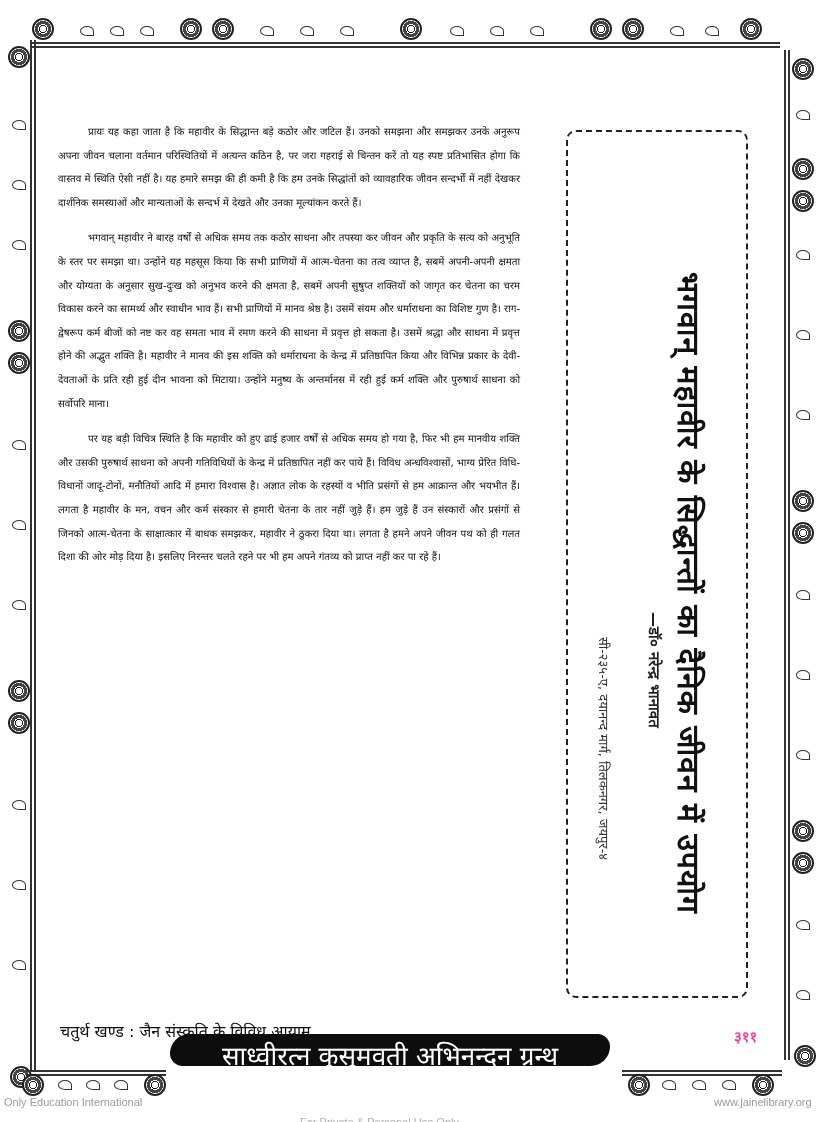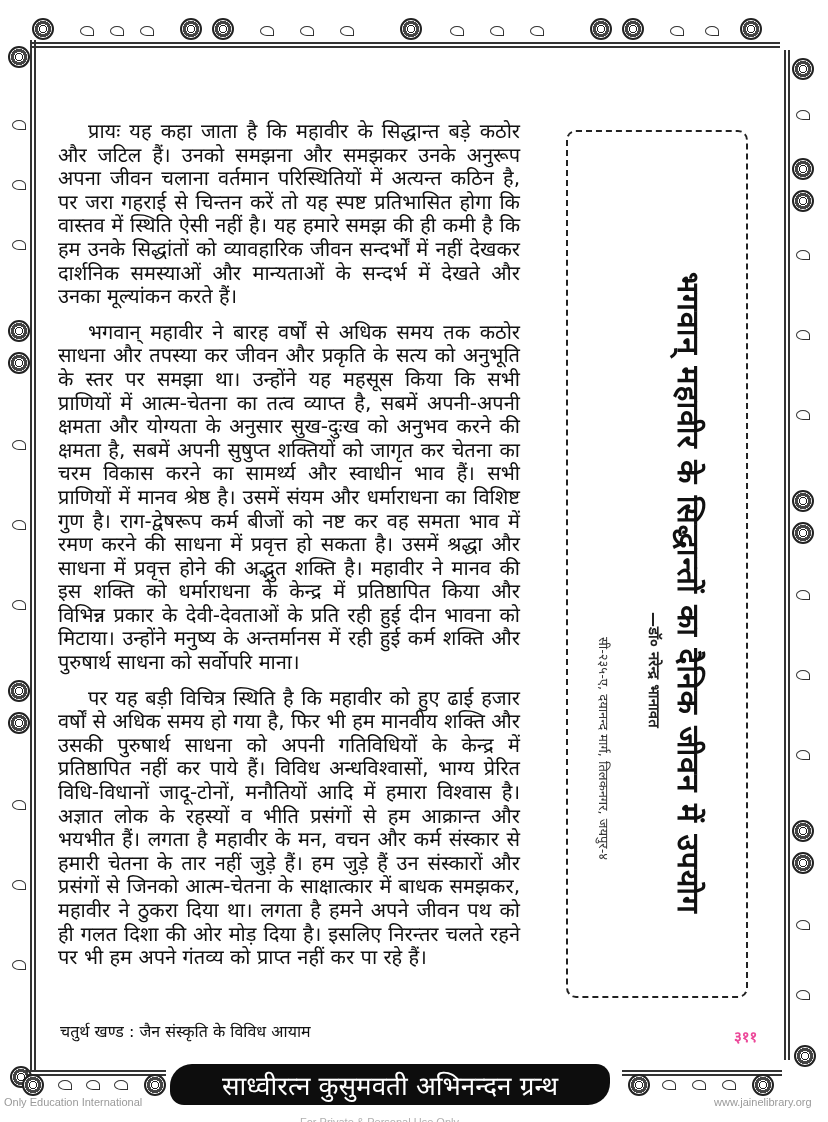--- a/index.html
+++ b/index.html
@@ -23,21 +23,21 @@
     background: radial-gradient(circle, #fff 0 3px, #222 3px 4px, #fff 4px 5px, #444 5px 8px, #fff 8px);
   }
   .scroll {
     position: absolute; width: 14px; height: 10px; border: 1.5px solid #333;
     border-radius: 50% 50% 0 50%; box-sizing: border-box;
   }
 
   
   .main-text {
     position: absolute; left: 58px; top: 120px; width: 462px;
-    font-size: 20px; line-height: 23.6px; text-align: justify;
+    font-size: 10px; line-height: 23.6px; text-align: justify;
     font-family: "DejaVu Sans", sans-serif; color: #111;
   }
   .para { margin: 0 0 12px 0; text-indent: 30px; }
 
   
   .title-box {
     position: absolute; left: 566px; top: 130px; width: 182px; height: 868px;
     border: 2px dashed #222; border-radius: 10px; box-sizing: border-box;
   }
   .vtext {
@@ -49,21 +49,21 @@
   .v-address { left: 26px; top: 505px; font-size: 13px; color: #333; }
 
   
   .section-label {
     position: absolute; left: 60px; top: 1020px; font-size: 16px; color: #111;
   }
   .page-number {
     position: absolute; left: 734px; top: 1026px; font-size: 15px; font-weight: bold; color: #ec4899;
   }
   .banner {
-    position: absolute; left: 170px; top: 1064px; width: 440px; height: 41px;
+    position: absolute; left: 170px; top: 1034px; width: 440px; height: 32px;
     background: #0d0d0d; border-radius: 22px 14px 22px 14px;
     color: #fff; text-align: center; line-height: 44px; font-size: 26px;
   }
   .watermark-left, .watermark-center, .watermark-right {
     position: absolute; top: 1096px; font-size: 11px; color: #9a9a9a;
     font-family: "Liberation Sans", sans-serif;
   }
   .watermark-left { left: 4px; }
   .watermark-center { left: 300px; color: #b0b0b0; margin-top: 20px; }
   .watermark-right { left: 714px; }

